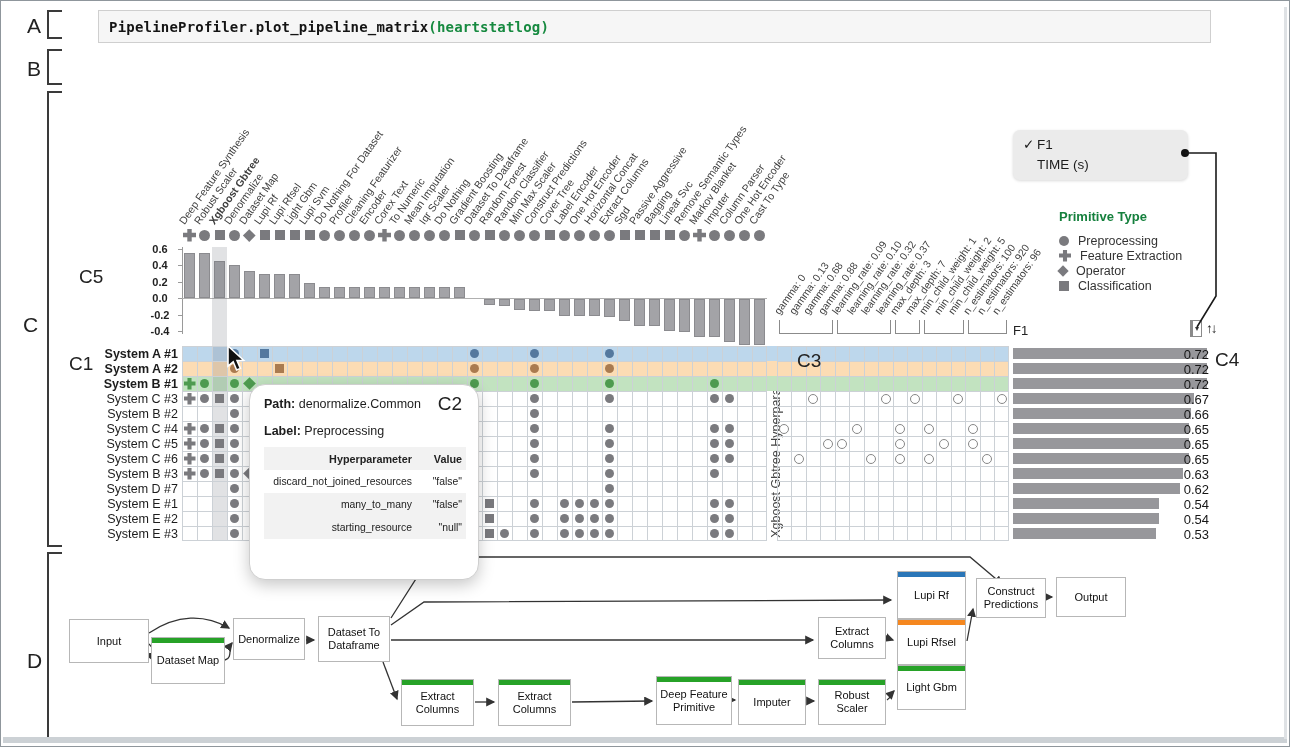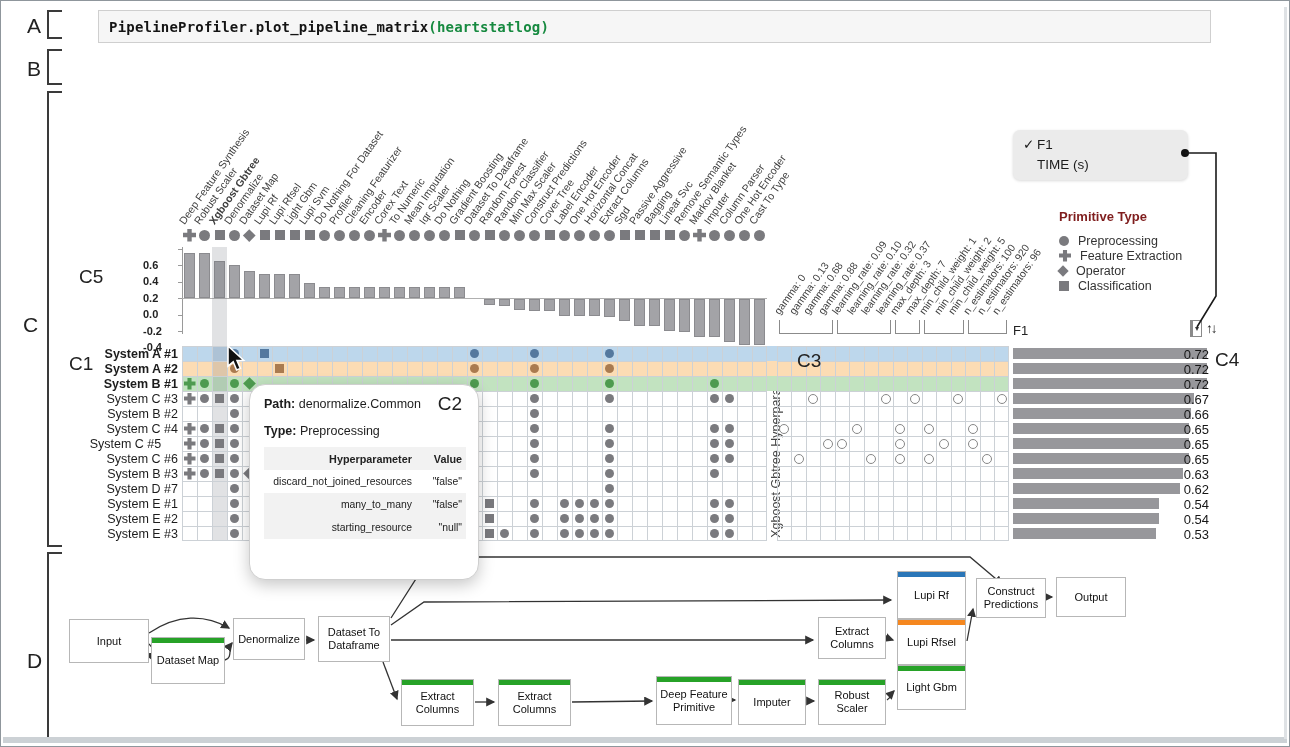--- a/index.html
+++ b/index.html
@@ -24,27 +24,27 @@
   .c5bar{position:absolute;background:#a3a3a7;border:1px solid #8b8b8f;box-sizing:border-box;}
   .f1bar{position:absolute;background:#97979b;}
   .f1num{position:absolute;width:50px;text-align:right;font-size:13px;color:#161616;}
   .band{position:absolute;left:181px;width:827px;height:15px;}
   .grid{position:absolute;box-sizing:border-box;border-right:1px solid #ccd1d6;border-bottom:1px solid #ccd1d6;
         background-image:repeating-linear-gradient(to right,#ccd1d6 0 1px,transparent 1px 15px),
                          repeating-linear-gradient(to bottom,#ccd1d6 0 1px,transparent 1px 15px);}
   .gridh{position:absolute;box-sizing:border-box;border-right:1px solid #ccd1d6;border-bottom:1px solid #ccd1d6;
         background-image:repeating-linear-gradient(to right,#ccd1d6 0 1px,transparent 1px 14.5px),
                          repeating-linear-gradient(to bottom,#ccd1d6 0 1px,transparent 1px 15px);}
-  .tick{position:absolute;width:34px;text-align:left;font-size:11px;font-weight:bold;color:#222;margin-top:16px;}
+  .tick{position:absolute;width:34px;text-align:center;font-size:11px;font-weight:bold;color:#222;}
   .hgroup{position:absolute;height:14px;border-left:1px solid #8b8b8b;border-right:1px solid #8b8b8b;
           border-bottom:1px solid #8b8b8b;box-sizing:border-box;}
   .vlabel{position:absolute;width:240px;height:14px;line-height:14px;font-size:12.5px;color:#444;
           text-align:center;transform:rotate(-90deg);white-space:nowrap;}
   .legend{position:absolute;left:1058px;top:208px;}
-  .legend-title{font-size:13px;font-weight:bold;color:#7f1d1d;margin-bottom:9px;}
+  .legend-title{font-size:13px;font-weight:bold;color:#15803d;margin-bottom:9px;}
   .legend-item{display:flex;align-items:center;gap:9px;height:15px;font-size:12.5px;color:#333;}
   .metricmenu{position:absolute;left:1012px;top:129px;width:175px;height:50px;background:#ebebeb;
               border-radius:7px;box-shadow:0 1px 3px rgba(0,0,0,.15);padding:5px 10px;box-sizing:border-box;}
   .metricopt{font-size:13.5px;color:#1c1c1c;height:20px;line-height:20px;display:flex;cursor:pointer;}
   .metricopt .chk{width:14px;display:inline-block;}
   .tooltip{position:absolute;left:248px;top:383px;width:230px;height:196px;background:#fff;
            border:1px solid #cfcfcf;border-radius:16px;box-shadow:0 5px 16px rgba(0,0,0,.22);
            padding:12px 14px;box-sizing:border-box;z-index:40;}
   .tt-line{font-size:12.5px;color:#1d1d1d;margin-bottom:9px;}
   .tt-line b{font-weight:bold;}
@@ -155,21 +155,21 @@
       <path d="M 886 699 C 891 696 890 693 893 690" marker-end="url(#arr)"></path>
       <path d="M 886 637 L 892 639" marker-end="url(#arr)"></path>
       <path d="M 966 640 L 972 608" marker-end="url(#arr)"></path>
       <path d="M 1046 596 L 1051 596" marker-end="url(#arr)"></path>
     </g>
   </svg>
 
   <div class="tooltip">
     <div class="ann-sm" style="right:16px;top:8px;left:auto;position:absolute;">C2</div>
     <div class="tt-line"><b>Path:</b> <span>denormalize.Common</span></div>
-    <div class="tt-line" style="margin-top:13px;"><b>Type:</b> <span>Preprocessing</span></div>
+    <div class="tt-line" style="margin-top:13px;"><b>Label:</b> <span>Preprocessing</span></div>
     <table class="tt-table">
       <tbody id="ttbody">
           <tr class="tt-head g">
             <td class="n">Hyperparameter</td>
             <td class="v">Value</td>
           </tr>
           <tr>
             <td class="n">discard_not_joined_resources</td>
             <td class="v">"false"</td>
           </tr>
@@ -384,21 +384,21 @@
     <div style="position: absolute; left: 603.75px; top: 422.75px; width: 9.5px; height: 9.5px; background: rgb(122, 122, 126); border-radius: 50%; z-index: 6;"></div>
     <div style="position: absolute; left: 708.75px; top: 422.75px; width: 9.5px; height: 9.5px; background: rgb(122, 122, 126); border-radius: 50%; z-index: 6;"></div>
     <div style="position: absolute; left: 723.75px; top: 422.75px; width: 9.5px; height: 9.5px; background: rgb(122, 122, 126); border-radius: 50%; z-index: 6;"></div>
     <div style="position: absolute; left: 778.25px; top: 422.5px; width: 10px; height: 10px; border: 1.5px solid rgb(135, 135, 135); border-radius: 50%; background: rgb(255, 255, 255); box-sizing: border-box; z-index: 6;"></div>
     <div style="position: absolute; left: 850.75px; top: 422.5px; width: 10px; height: 10px; border: 1.5px solid rgb(135, 135, 135); border-radius: 50%; background: rgb(255, 255, 255); box-sizing: border-box; z-index: 6;"></div>
     <div style="position: absolute; left: 894.25px; top: 422.5px; width: 10px; height: 10px; border: 1.5px solid rgb(135, 135, 135); border-radius: 50%; background: rgb(255, 255, 255); box-sizing: border-box; z-index: 6;"></div>
     <div style="position: absolute; left: 923.25px; top: 422.5px; width: 10px; height: 10px; border: 1.5px solid rgb(135, 135, 135); border-radius: 50%; background: rgb(255, 255, 255); box-sizing: border-box; z-index: 6;"></div>
     <div style="position: absolute; left: 966.75px; top: 422.5px; width: 10px; height: 10px; border: 1.5px solid rgb(135, 135, 135); border-radius: 50%; background: rgb(255, 255, 255); box-sizing: border-box; z-index: 6;"></div>
     <div class="f1bar" style="position: absolute; left: 1012px; top: 422px; width: 175.5px; height: 11px; background: rgb(151, 151, 155);"></div>
     <div class="f1num" style="position: absolute; left: 1158px; top: 421px; width: 50px; height: 13px;">0.65</div>
-    <div class="rowlabel" style="position: absolute; left: 72px; top: 436px; text-align: center;">System C #5</div>
+    <div class="rowlabel" style="position: absolute; left: 72px; top: 436px;">System C #5</div>
     <div style="position: absolute; left: 182.5px; top: 436.5px; width: 12px; height: 12px; background: rgb(122, 122, 126); clip-path: polygon(33% 0px, 67% 0px, 67% 33%, 100% 33%, 100% 67%, 67% 67%, 67% 100%, 33% 100%, 33% 67%, 0px 67%, 0px 33%, 33% 33%); z-index: 6;"></div>
     <div style="position: absolute; left: 198.75px; top: 437.75px; width: 9.5px; height: 9.5px; background: rgb(122, 122, 126); border-radius: 50%; z-index: 6;"></div>
     <div style="position: absolute; left: 214px; top: 438px; width: 9px; height: 9px; background: rgb(122, 122, 126); z-index: 6;"></div>
     <div style="position: absolute; left: 228.75px; top: 437.75px; width: 9.5px; height: 9.5px; background: rgb(122, 122, 126); border-radius: 50%; z-index: 6;"></div>
     <div style="position: absolute; left: 528.75px; top: 437.75px; width: 9.5px; height: 9.5px; background: rgb(122, 122, 126); border-radius: 50%; z-index: 6;"></div>
     <div style="position: absolute; left: 603.75px; top: 437.75px; width: 9.5px; height: 9.5px; background: rgb(122, 122, 126); border-radius: 50%; z-index: 6;"></div>
     <div style="position: absolute; left: 708.75px; top: 437.75px; width: 9.5px; height: 9.5px; background: rgb(122, 122, 126); border-radius: 50%; z-index: 6;"></div>
     <div style="position: absolute; left: 723.75px; top: 437.75px; width: 9.5px; height: 9.5px; background: rgb(122, 122, 126); border-radius: 50%; z-index: 6;"></div>
     <div style="position: absolute; left: 821.75px; top: 437.5px; width: 10px; height: 10px; border: 1.5px solid rgb(135, 135, 135); border-radius: 50%; background: rgb(255, 255, 255); box-sizing: border-box; z-index: 6;"></div>
     <div style="position: absolute; left: 836.25px; top: 437.5px; width: 10px; height: 10px; border: 1.5px solid rgb(135, 135, 135); border-radius: 50%; background: rgb(255, 255, 255); box-sizing: border-box; z-index: 6;"></div>

